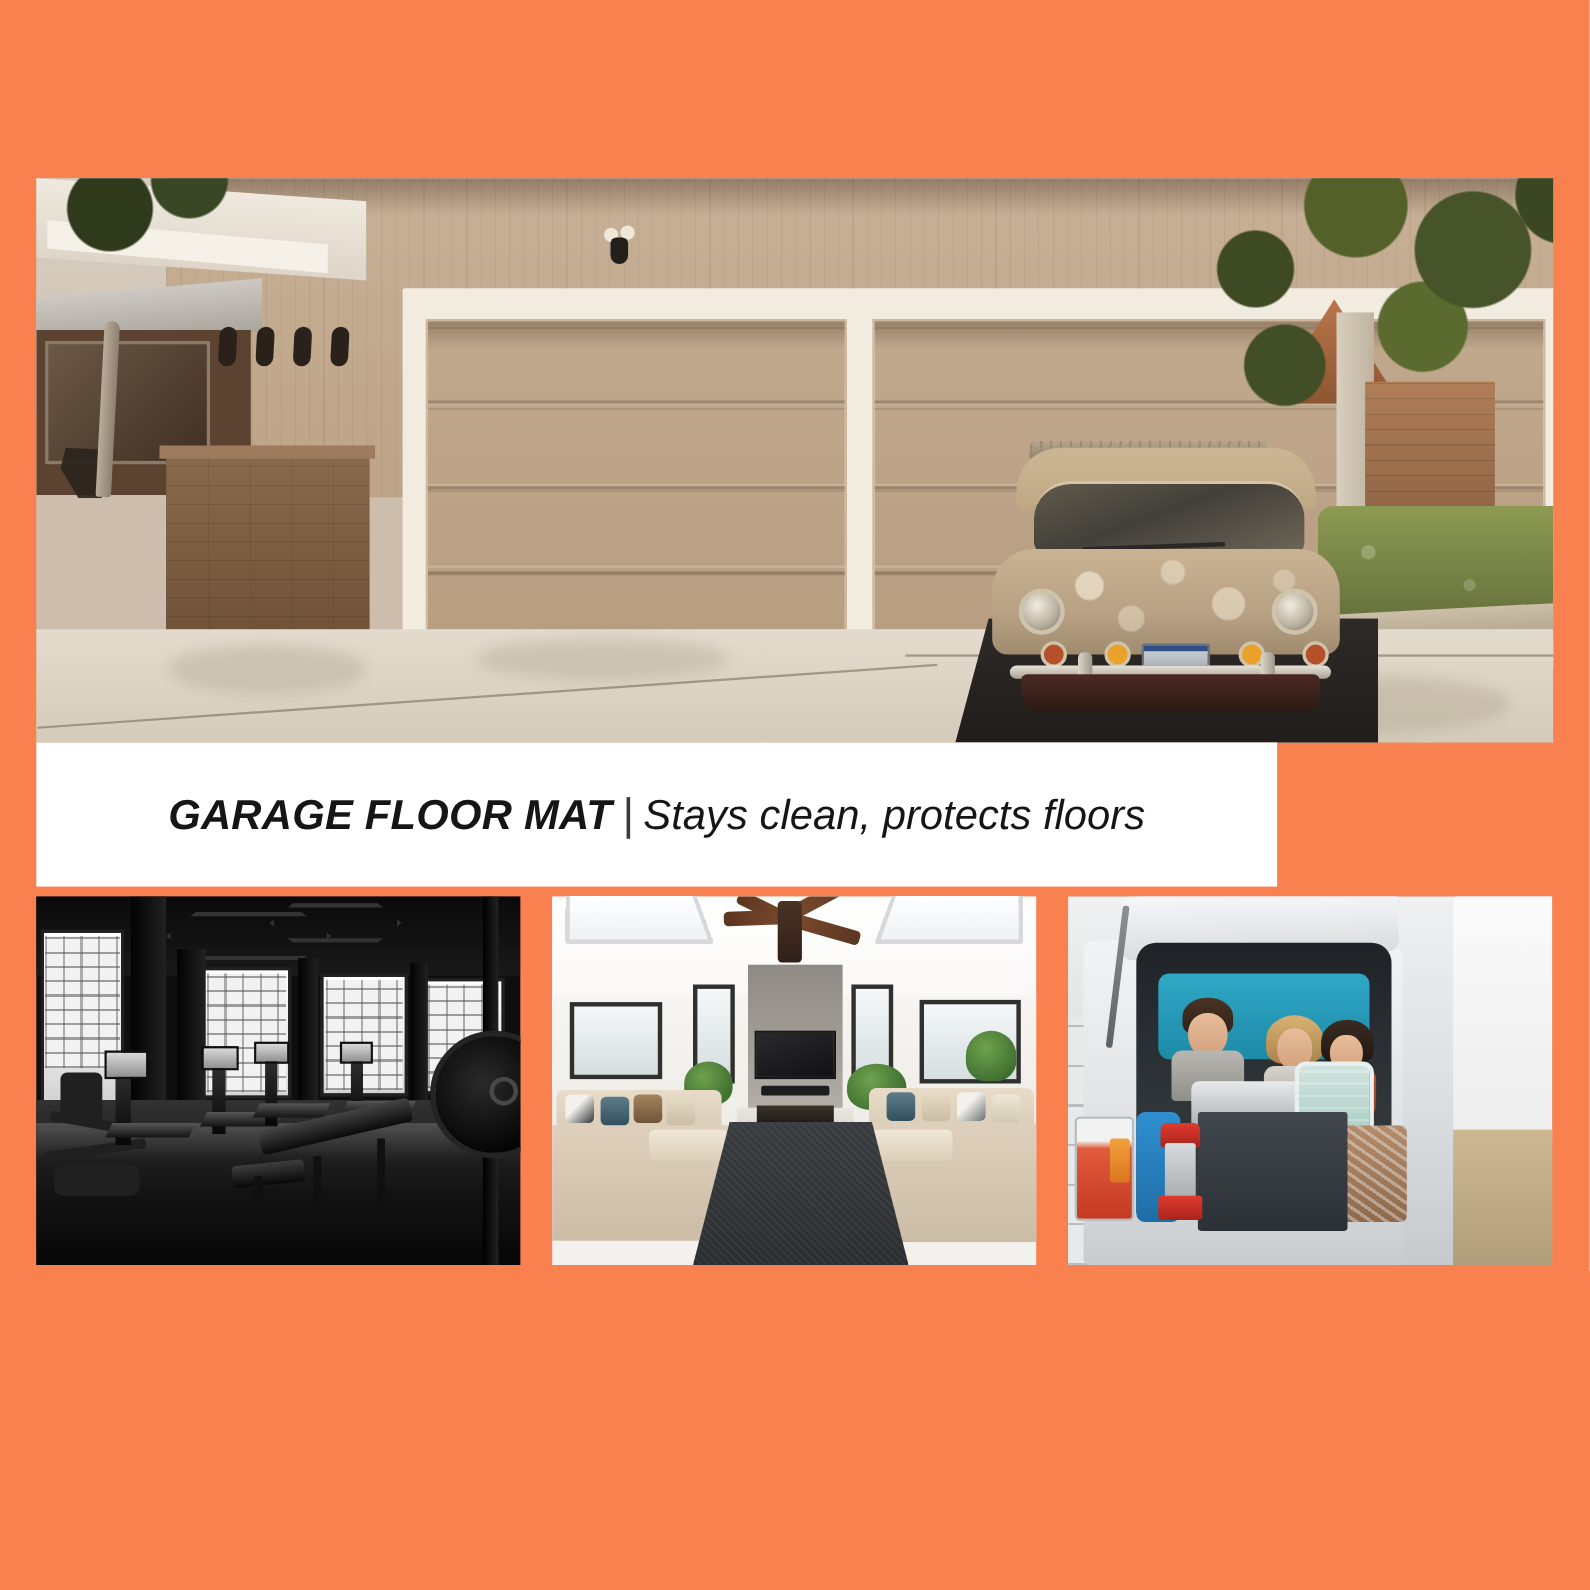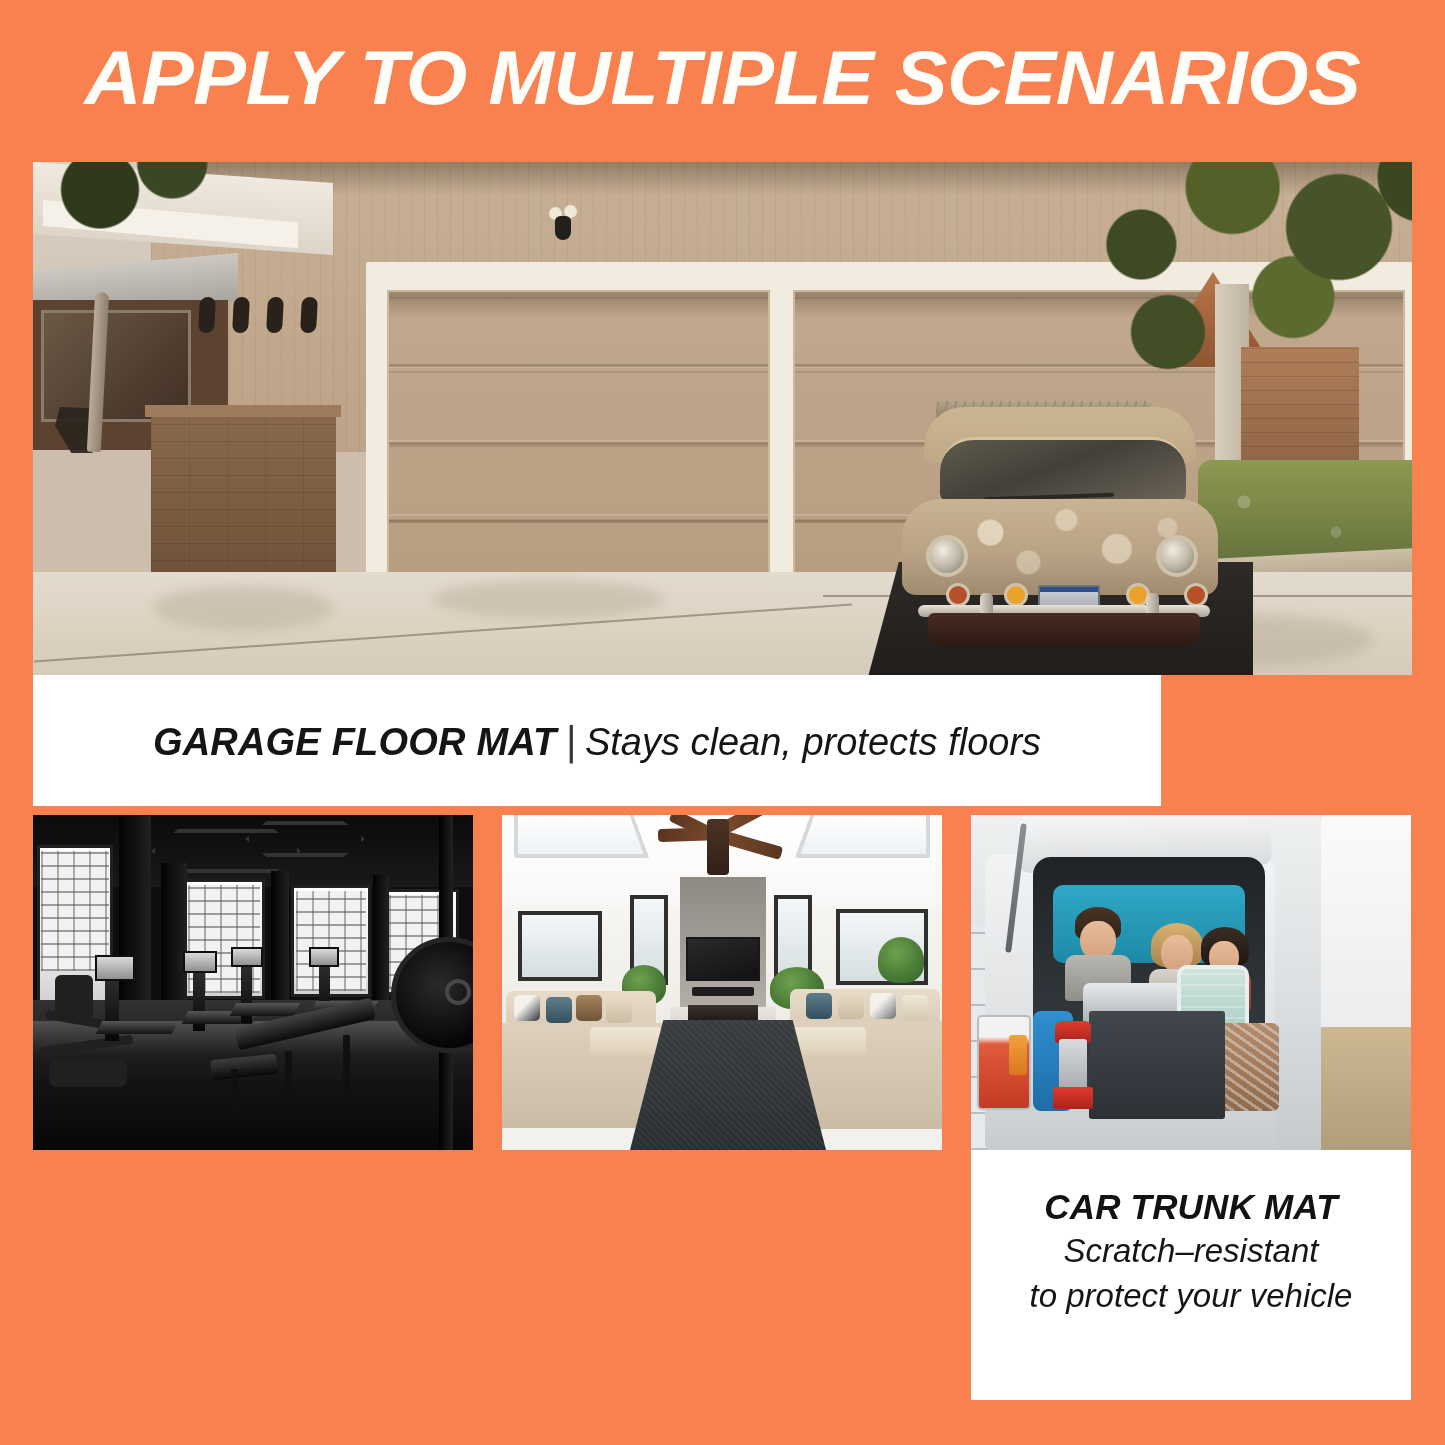--- a/index.html
+++ b/index.html
@@ -635,23 +635,20 @@
       repeating-linear-gradient(35deg, rgba(255,255,255,.35) 0 3px, rgba(0,0,0,0) 3px 8px),
       linear-gradient(180deg,#b38c6c,#8e6a4d);
     border-radius: 6px;
   }
 </style>
 </head>
 <body>
 
 <div id="page">
 
-  <div id="header">
-    <div id="header-title">APPLY TO MULTIPLE SCENARIOS</div>
-  </div>
 
   <div id="hero-photo">
     <div class="hero-sky"></div>
 
     <div class="wall-main"></div>
     <div class="wall-shadow-top"></div>
 
     <div class="roof-soffit"></div>
     <div class="roof-soffit2"></div>
     <div class="neighbor-roof"></div>
@@ -884,20 +881,15 @@
       <div class="lantern-body"></div>
       <div class="lantern-base"></div>
 
       <div class="taillight">
         <div class="amber"></div>
       </div>
 
       <div class="person-white"></div>
       <div class="person-khaki"></div>
     </div>
-    <div class="col-caption">
-      <div class="cc-title">CAR TRUNK MAT</div>
-      <div class="cc-sub">Scratch–resistant</div>
-      <div class="cc-sub">to protect your vehicle</div>
-    </div>
   </div>
 
 </div>
 
 </body></html>

